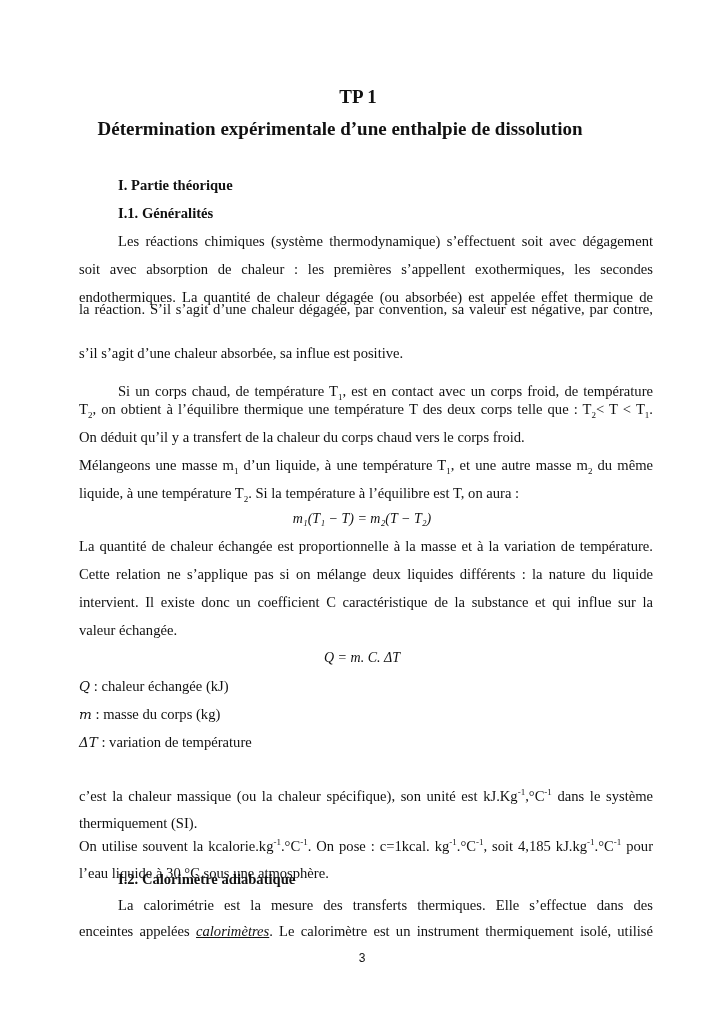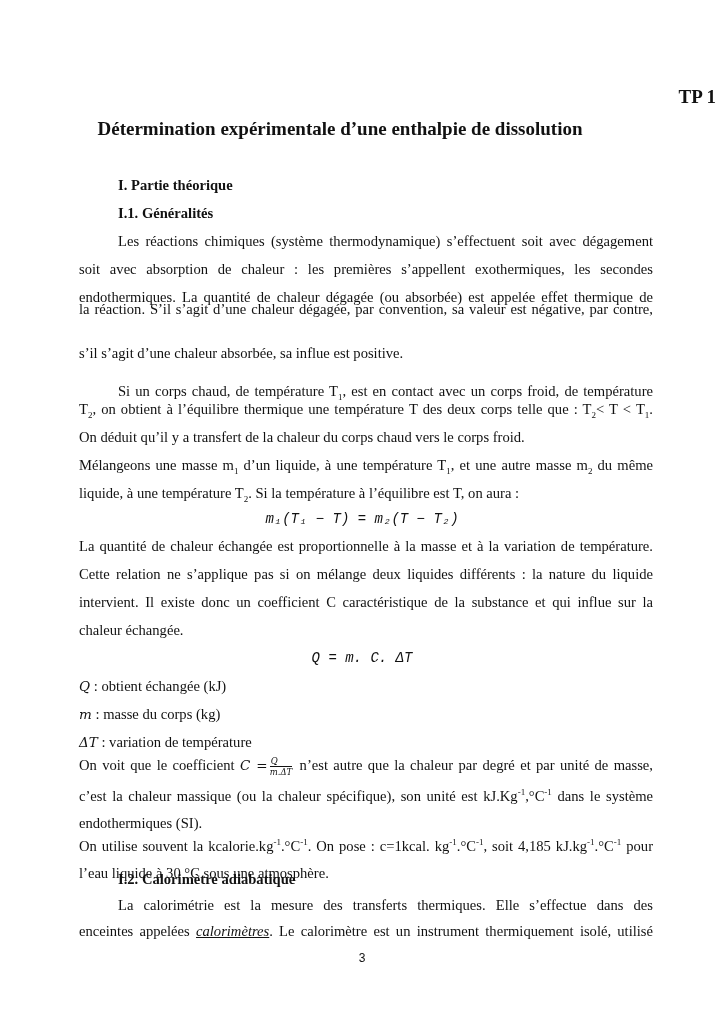--- a/index.html
+++ b/index.html
@@ -2,27 +2,27 @@
 <html><head>
 <meta charset="utf-8">
 <style>
   html, body { margin: 0; padding: 0; background: #ffffff; }
   body {
     width: 724px; height: 1024px; position: relative; overflow: hidden;
     font-family: "Liberation Serif", serif; color: #111111;
   }
   .page { position: absolute; left: 0; top: 0; width: 724px; height: 1024px; }
   .abs { position: absolute; white-space: nowrap; }
-  .title1 { left: 0; width: 716px; text-align: right; top: 86px; font-size: 19px; font-weight: bold; }
+  .title1 { left: 0; width: 716px; text-align: center; top: 86px; font-size: 19px; font-weight: bold; }
   .title2 { left: 0; width: 680px; text-align: center; top: 118px; font-size: 19px; font-weight: bold; }
   .h { font-weight: bold; font-size: 14.6px; }
   .line { font-size: 14.6px; left: 79px; width: 574px; }
   .just { text-align: justify; text-align-last: justify; }
   .indent { left: 118px; width: 535px; }
-  .eq { left: 0; width: 724px; text-align: center; font-family: Liberation Mono, monospace; font-style: italic; font-size: 14px; }
+  .eq { left: 0; width: 724px; text-align: center; font-family: Liberation Serif, serif; font-style: italic; font-size: 14px; }
   .m { font-family: "DejaVu Serif", serif; font-style: italic; font-size: 13.5px; }
   sub, sup { font-size: 9px; line-height: 0; }
   .frac { display: inline-block; vertical-align: middle; text-align: center; font-family: "DejaVu Serif", serif; font-style: italic; font-size: 8.5px; line-height: 10px; margin: 0 2px; }
   .frac .num { display: block; border-bottom: 1px solid #111; padding: 0 1px; }
   .frac .den { display: block; }
   .u { text-decoration: underline; font-style: italic; }
   .pagenum { left: 0; width: 724px; text-align: center; top: 951px; font-family: "Liberation Sans", sans-serif; font-size: 12px; }
 </style>
 </head>
 <body>
@@ -54,41 +54,38 @@
   </div>
   <div class="abs line" style="top:485px;">
     <span>liquide, à une température T</span><sub>2</sub><span>. Si la température à l’équilibre est T, on aura :</span>
   </div>
 
   <div class="abs eq" style="top:511px;">m₁(T₁ − T) = m₂(T − T₂)</div>
 
   <div class="abs line just" style="top:538px;">La quantité de chaleur échangée est proportionnelle à la masse et à la variation de température.</div>
   <div class="abs line just" style="top:566px;">Cette relation ne s’applique pas si on mélange deux liquides différents : la nature du liquide</div>
   <div class="abs line just" style="top:594px;">intervient. Il existe donc un coefficient C caractéristique de la substance et qui influe sur la</div>
-  <div class="abs line" style="top:622px;">chaleur échangée.</div>
+  <div class="abs line" style="top:622px;">valeur échangée.</div>
 
   <div class="abs eq" style="top:650px;">Q = m. C. ΔT</div>
 
   <div class="abs line" style="top:678px;">
-    <span class="m">Q</span><span> : obtient échangée (kJ)</span>
+    <span class="m">Q</span><span> : chaleur échangée (kJ)</span>
   </div>
   <div class="abs line" style="top:706px;">
     <span class="m">m</span><span> : masse du corps (kg)</span>
   </div>
   <div class="abs line" style="top:734px;">
     <span class="m">ΔT</span><span> : variation de température</span>
   </div>
 
-  <div class="abs line just" style="top:756px;">
-    <span>On voit que le coefficient </span><span class="m">C =</span><span class="frac"><span class="num">Q</span><span class="den">m.ΔT</span></span><span> n’est autre que la chaleur par degré et par unité de masse,</span>
-  </div>
   <div class="abs line just" style="top:788px;">
     <span>c’est la chaleur massique (ou la chaleur spécifique), son unité est kJ.Kg</span><sup>-1</sup><span>,°C</span><sup>-1</sup><span> dans le système</span>
   </div>
-  <div class="abs line" style="top:815px;">endothermiques (SI).</div>
+  <div class="abs line" style="top:815px;">thermiquement (SI).</div>
 
   <div class="abs line just" style="top:838px;">
     <span>On utilise souvent la kcalorie.kg</span><sup>-1</sup><span>.°C</span><sup>-1</sup><span>. On pose : c=1kcal. kg</span><sup>-1</sup><span>.°C</span><sup>-1</sup><span>, soit 4,185 kJ.kg</span><sup>-1</sup><span>.°C</span><sup>-1</sup><span> pour</span>
   </div>
   <div class="abs line" style="top:865px;">l’eau liquide à 30 °C sous une atmosphère.</div>
 
   <div class="abs h" style="left:118px; top:870px; top:871px;">I.2. Calorimètre adiabatique</div>
 
   <div class="abs line just indent" style="top:897px;">La calorimétrie est la mesure des transferts thermiques. Elle s’effectue dans des</div>
   <div class="abs line just" style="top:923px;">

